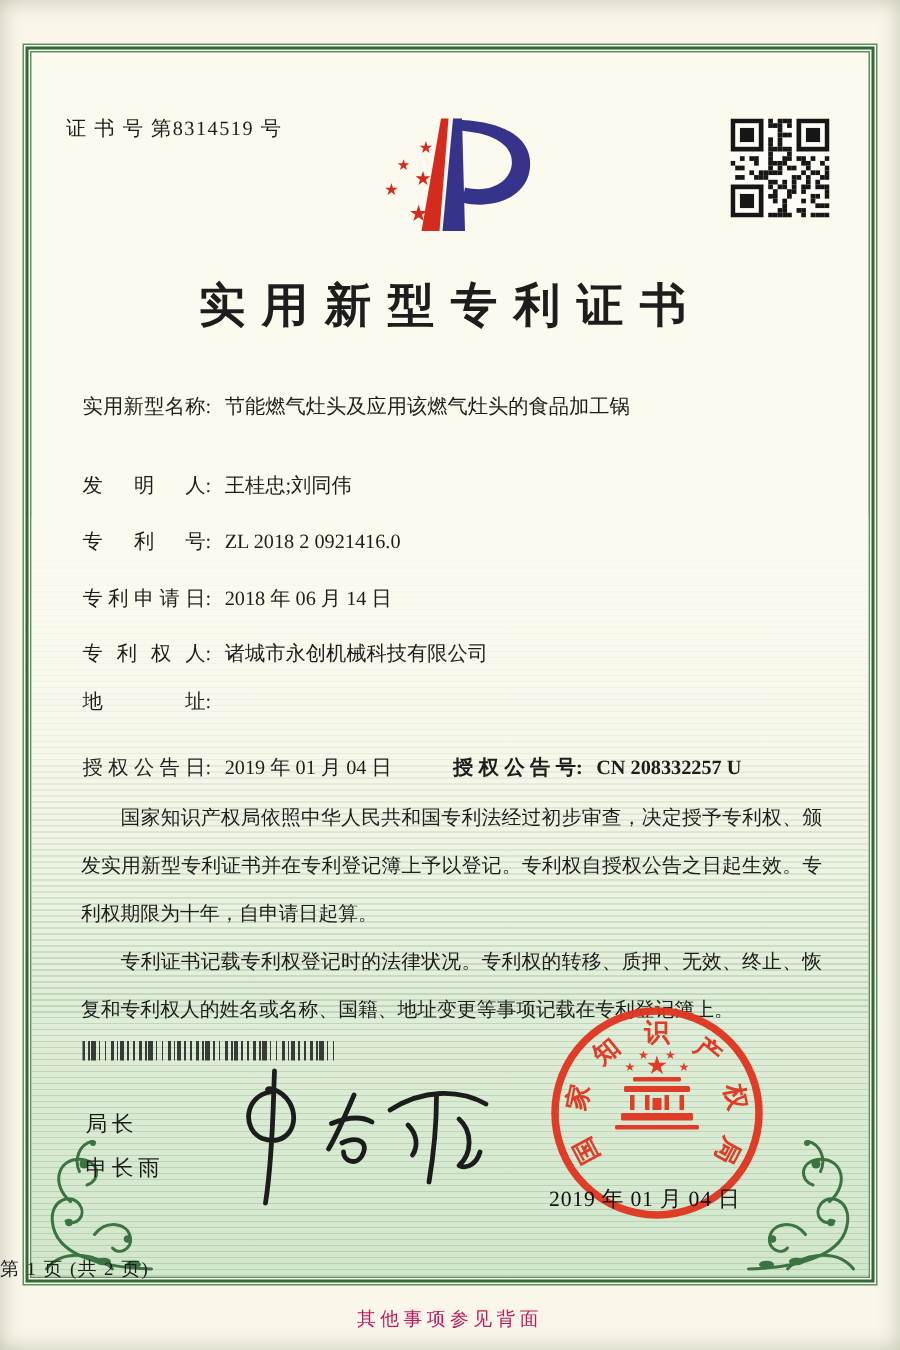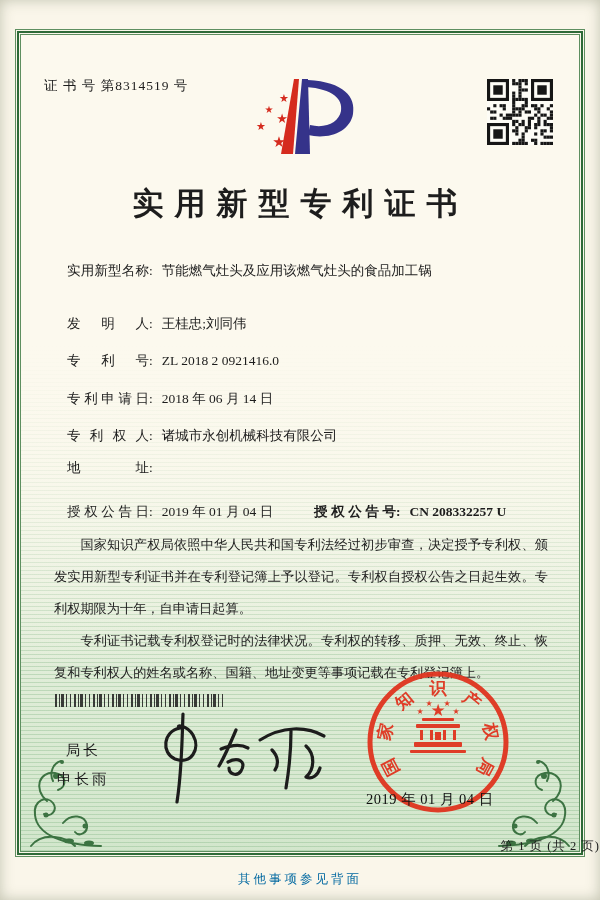--- a/index.html
+++ b/index.html
@@ -21,37 +21,37 @@
   .wavefade { position:absolute; left:0; right:0; top:38%; height:40%;
            background:linear-gradient(180deg, #fcf9ee 0%, rgba(252,249,238,.65) 45%, rgba(252,249,238,0) 100%); }
   
   .abs { position:absolute; }
   .certno { left:44px; top:77px; font-size:13.5px; letter-spacing:1px; }
   .logo { left:236px; top:70px; }
   .qr { left:487px; top:79px; }
   .title { left:0; top:183px; width:600px; text-align:center; font-size:31px; font-weight:bold;
            letter-spacing:11px; padding-left:1px; }
   .frow { left:55px; width:500px; font-size:13.5px; line-height:20px; display:flex; }
-  .flabel { display:inline-block; width:82px; text-align:justify; text-align-last:justify; flex:0 0 82px;margin-left:12px; }
+  .flabel { display:inline-block; width:82px; text-align:justify; text-align-last:justify; flex:0 0 82px; }
   .fvalue { padding-left:9px; }
   .addr .fvalue { width:352px; }
   .grant2 { position:absolute; left:247px; top:0; display:flex;font-weight:bold; }
   .paras { left:54px; top:529px; width:494px; font-size:13.2px; line-height:32px; text-align:justify; }
   .paras p { text-indent:2em; }
   .barcode { left:55px; top:694px; width:170px; height:13px; opacity:.85;
     background:repeating-linear-gradient(90deg,
       #1c1c1c 0 2px, transparent 2px 4px, #1c1c1c 4px 5px, transparent 5px 6px,
       #1c1c1c 6px 9px, transparent 9px 11px, #1c1c1c 11px 12px, transparent 12px 15px,
       #1c1c1c 15px 16px, transparent 16px 19px); }
-  .signer { left:57px; top:736px; font-size:14.5px; line-height:29px; letter-spacing:3px;text-align:center; }
+  .signer { left:57px; top:736px; font-size:14.5px; line-height:29px; letter-spacing:3px; }
   .sig { left:148px; top:708px; }
   .seal { left:350px; top:656px; opacity:.95; }
   .sealdate { left:366px; top:790px; width:170px; font-size:14.5px; color:#111; letter-spacing:.5px; }
-  .pageno { left:0; top:838px; width:600px; text-align:right; font-size:12.5px; letter-spacing:1px; }
-  .note { left:0; top:871px; width:600px; text-align:center; font-size:12.5px; letter-spacing:3px; color:#0369a1; }
+  .pageno { left:0; top:838px; width:600px; text-align:left; font-size:12.5px; letter-spacing:1px; }
+  .note { left:0; top:871px; width:600px; text-align:center; font-size:12.5px; letter-spacing:3px; color:#be185d; }
   .orn { position:absolute; bottom:2px; }
   .orn-l { left:2px; }
   .orn-r { right:2px; transform:scaleX(-1); }
 </style>
 </head>
 <body>
 
 <div class="page">
 
   <div class="frame">

